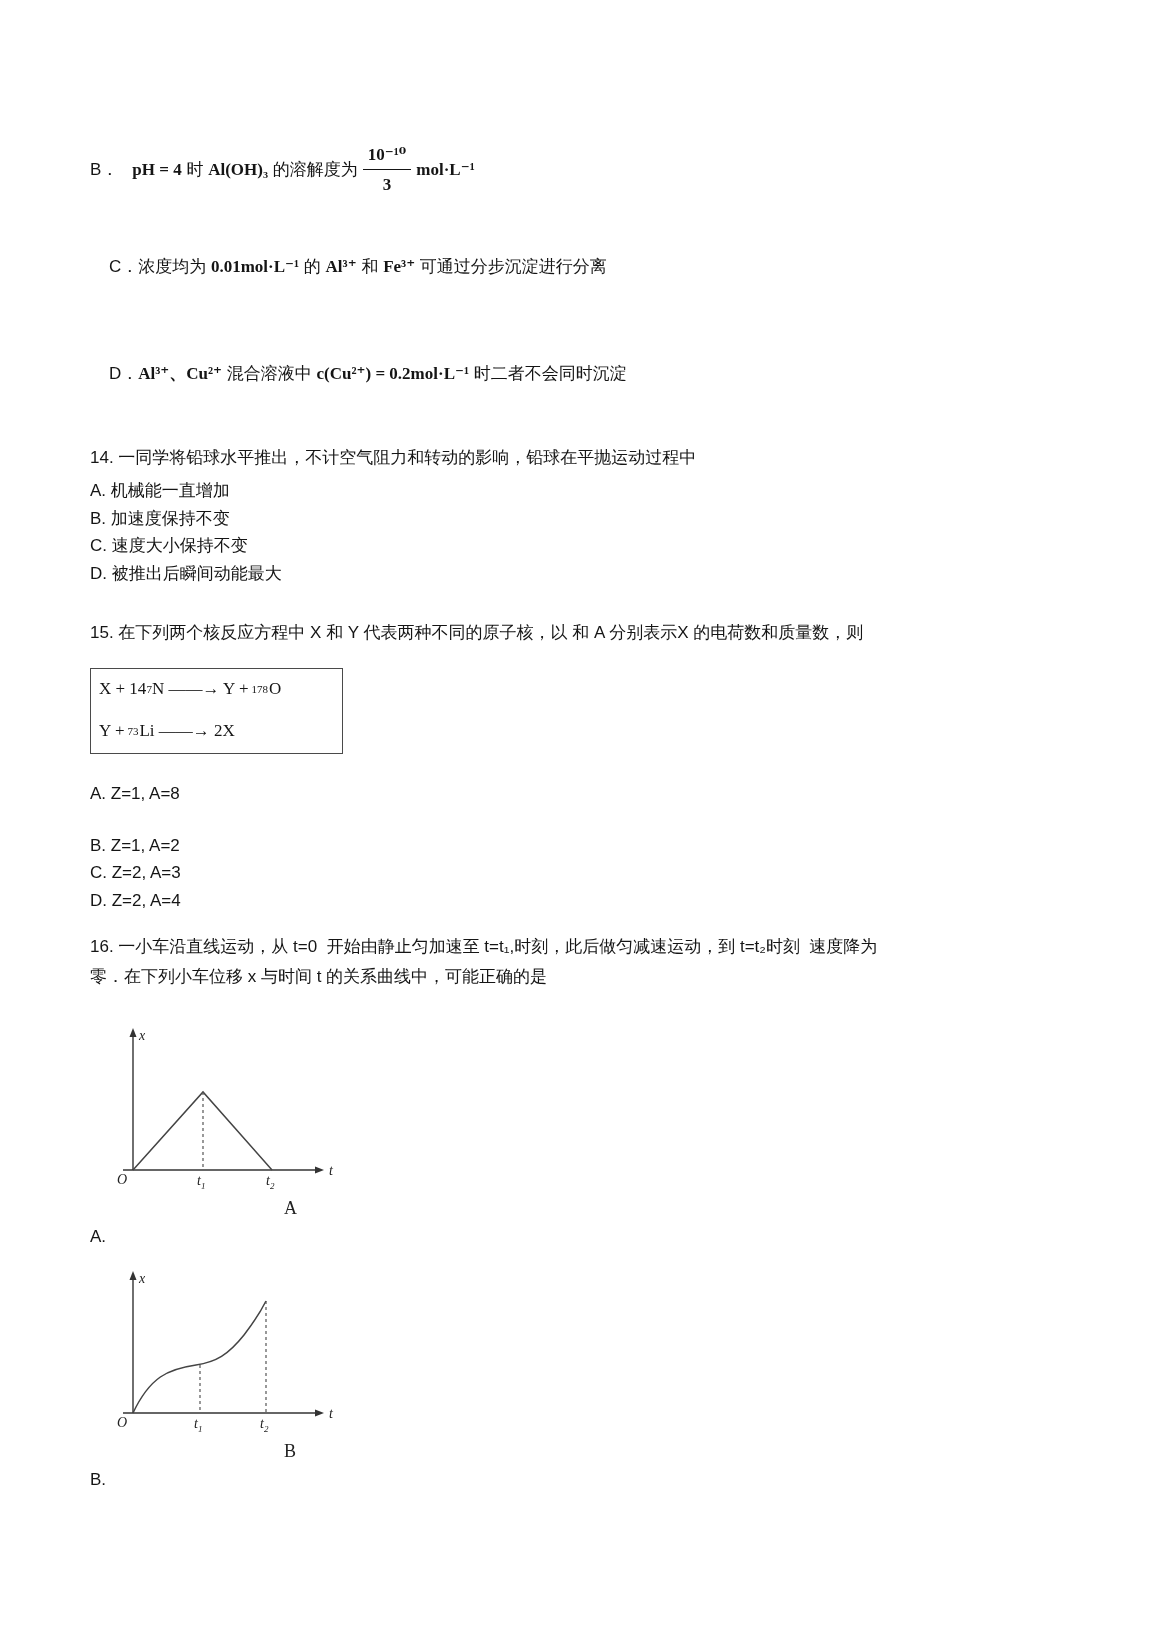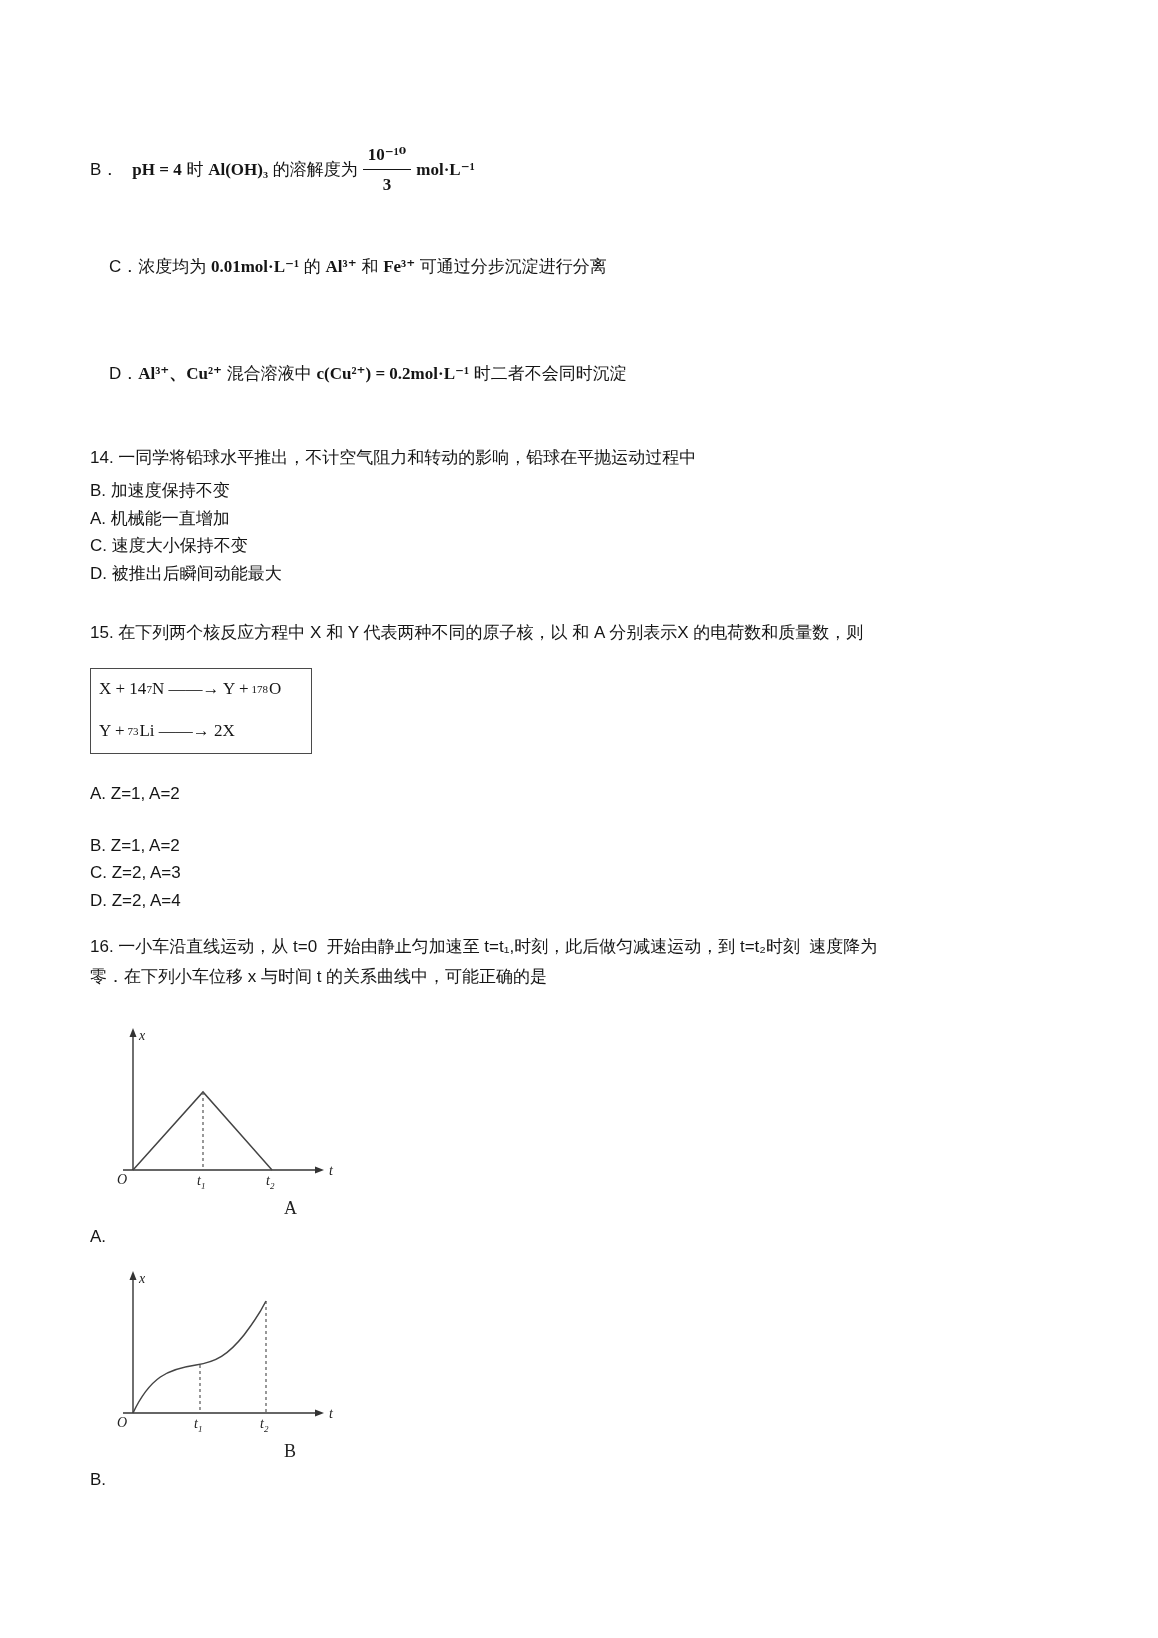--- a/index.html
+++ b/index.html
@@ -16,21 +16,21 @@
   .frac .num{border-bottom:1.6px solid #151515;padding:0 5px 1px;}
   .frac .den{padding-top:1px;}
   .mt28{margin-top:28px;}
   .mt26{margin-top:26px;}
   .mt30{margin-top:30px;}
   .mt32{margin-top:32px;}
   .mt20{margin-top:24px;}
   .mt18{margin-top:18px;}
   .mt6{margin-top:6px;}
   .opts .line{line-height:27.5px;}
-  .eq-box{margin-top:22px;width:222px;border:1.6px solid #4a4a4a;
+  .eq-box{margin-top:22px;width:253px;border:1.6px solid #4a4a4a;
           padding:10px 8px 12px 8px;box-sizing:border-box;}
   .eq-line{font-family:"Liberation Serif","DejaVu Serif",serif;font-size:17px;
            display:flex;align-items:center;}
   .eq-line + .eq-line{margin-top:22px;}
   .psup{vertical-align:super;font-size:11px;line-height:0;}
   .nuclide{display:inline-flex;flex-direction:row;align-items:flex-end;
            font-size:11px;line-height:11px;margin:0 1px 0 3px;}
   .stem16{line-height:30px;}
   .graph-wrap{margin-left:18px;}
   .axis{stroke:#333;stroke-width:1.4;fill:none;}
@@ -64,22 +64,22 @@
   <div class="line mt28">
     <span>C．</span><span>浓度均为 </span><span class="bmath">0.01mol·L⁻¹</span><span> 的 </span><span class="bmath">Al³⁺</span><span> 和 </span><span class="bmath">Fe³⁺</span><span> 可通过分步沉淀进行分离</span>
   </div>
 
   <div class="line mt26">
     <span>D．</span><span class="bmath">Al³⁺、Cu²⁺</span><span> 混合溶液中 </span><span class="bmath">c(Cu²⁺) = 0.2mol·L⁻¹</span><span> 时二者不会同时沉淀</span>
   </div>
 
   <div class="line mt30">14. 一同学将铅球水平推出，不计空气阻力和转动的影响，铅球在平抛运动过程中</div>
   <div class="opts mt6">
+    <div class="line">A. 机械能一直增加</div>
     <div class="line">B. 加速度保持不变</div>
-    <div class="line">A. 机械能一直增加</div>
     <div class="line">C. 速度大小保持不变</div>
     <div class="line">D. 被推出后瞬间动能最大</div>
   </div>
 
   <div class="line mt32">15. 在下列两个核反应方程中 X 和 Y 代表两种不同的原子核，以 和 A 分别表示X 的电荷数和质量数，则</div>
 
   <div class="eq-box">
     <div class="eq-line">
       <span>X + 14</span>
         <span class="psup">7</span>
@@ -94,21 +94,21 @@
       <span>Y + </span>
         <span class="nuclide">
           <span>7</span>
           <span>3</span>
         </span>
         <span>Li ——→ 2X</span>
     </div>
   </div>
 
   <div class="opts mt26">
-    <div class="line">A. Z=1, A=2</div>
+    <div class="line">A. Z=1, A=8</div>
     <div class="line mt20">B. Z=1, A=2</div>
     <div class="line">C. Z=2, A=3</div>
     <div class="line">D. Z=2, A=4</div>
   </div>
 
   <div class="line stem16 mt18">16. 一小车沿直线运动，从 t=0  开始由静止匀加速至 t=t₁,时刻，此后做匀减速运动，到 t=t₂时刻  速度降为</div>
   <div class="line stem16">零．在下列小车位移 x 与时间 t 的关系曲线中，可能正确的是</div>
 
   <div class="graph-wrap mt30">
     <svg width="235" height="172" viewBox="0 0 235 172">

